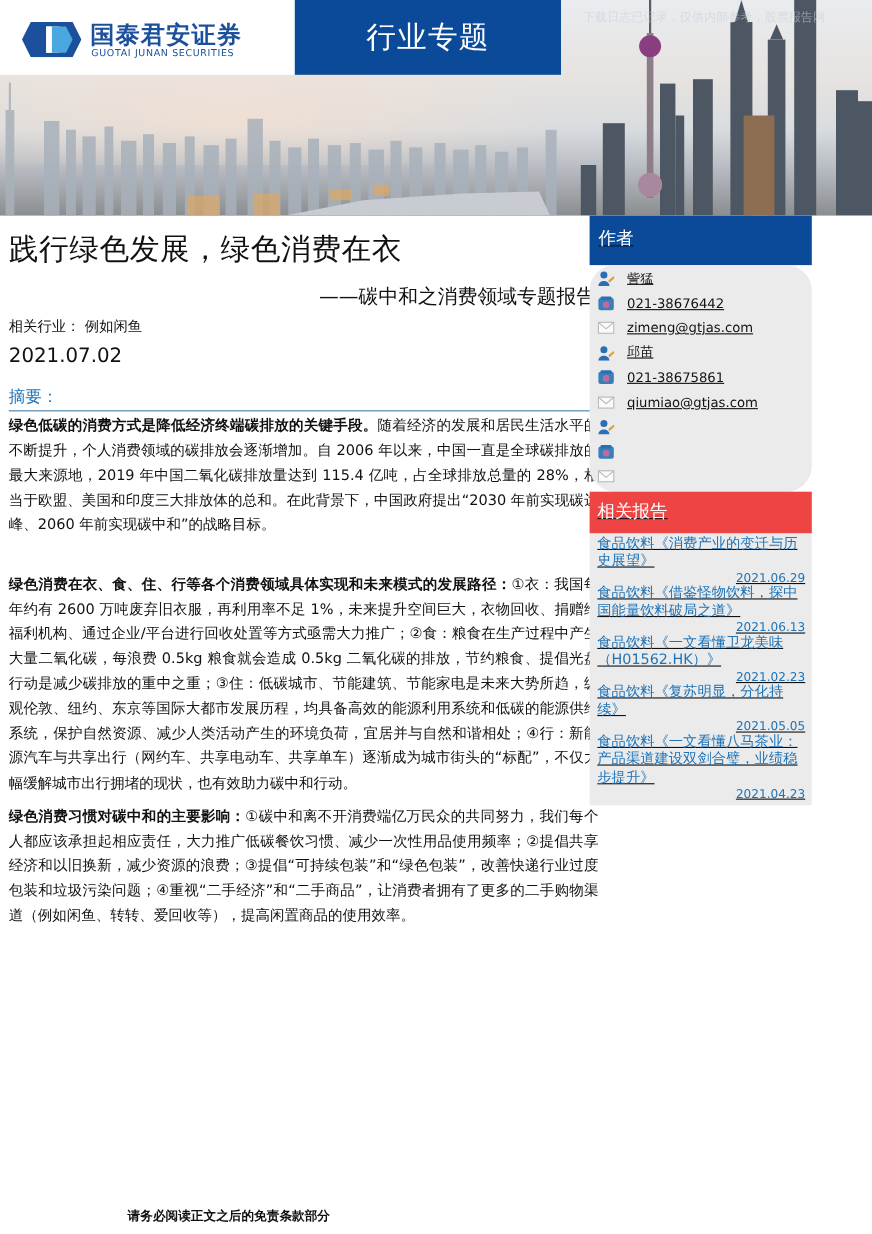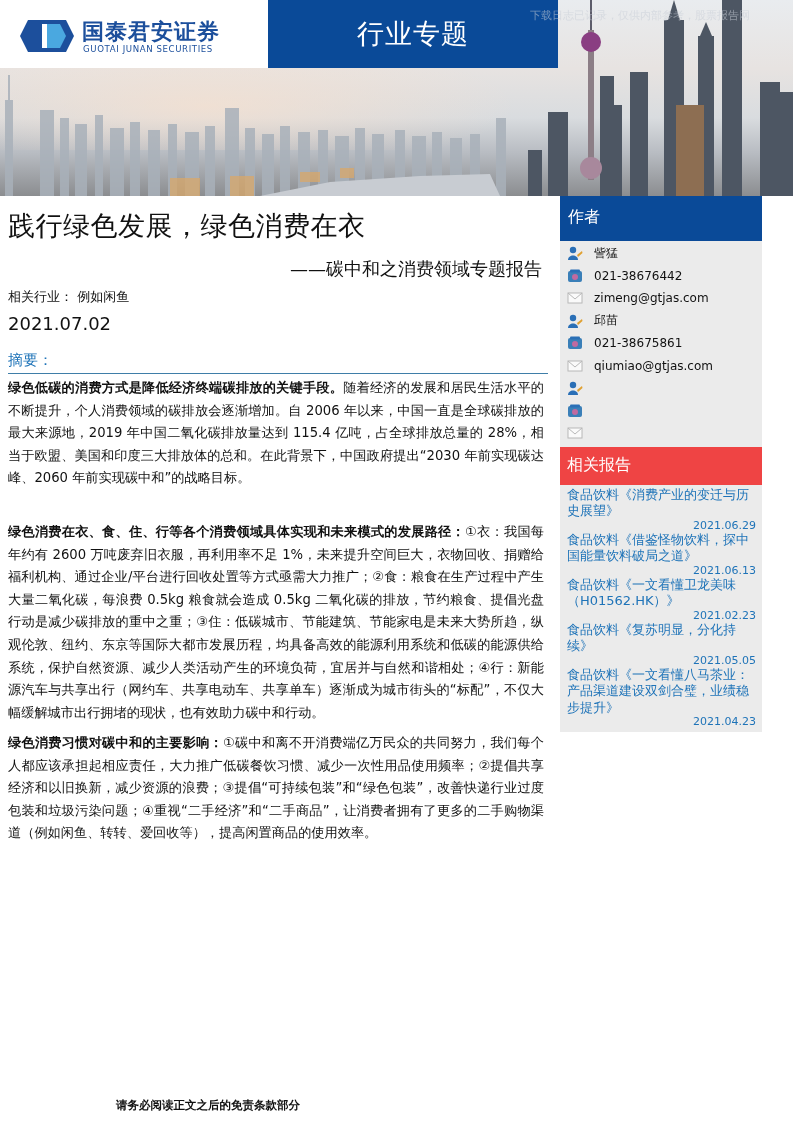--- a/index.html
+++ b/index.html
@@ -9,43 +9,43 @@
   
   .banner { position: absolute; left: 0; top: 0; width: 793px; height: 196px; overflow: hidden;
     background: linear-gradient(180deg, #e9ecef 0%, #e7e3e1 35%, #d9dcdf 60%, #b8bcc2 78%, #8b8d90 100%); }
   .sky-glow { position: absolute; left: 0; top: 40px; width: 520px; height: 110px;
     background: radial-gradient(ellipse at 40% 60%, rgba(250,225,205,0.65), rgba(250,225,205,0) 70%); }
   .skyline { position: absolute; left: 0; bottom: 0; width: 793px; height: 196px; }
   .logo-box { position: absolute; left: 0; top: 0; width: 268px; height: 68px; background: #ffffff; }
   .logo-mark { position: absolute; left: 20px; top: 20px; width: 54px; height: 32px; }
   .logo-cn { position: absolute; left: 82px; top: 17px; font-size: 22px; font-weight: bold; color: #1c4f9c; letter-spacing: 1px; white-space: nowrap; }
   .logo-en { position: absolute; left: 83px; top: 44px; font-size: 8.6px; color: #1c4f9c; letter-spacing: 0.6px; white-space: nowrap; }
-  .doc-type-box { position: absolute; left: 268px; top: 0; width: 290px; height: 68px; background: #0a4a98; display: flex; align-items: center; justify-content: center; }
+  .doc-type-box { position: absolute; left: 268px; top: 0; width: 242px; height: 68px; background: #0a4a98; display: flex; align-items: center; justify-content: center; }
   .doc-type { color: #ffffff; font-size: 27px; letter-spacing: 1px; }
   .watermark { position: absolute; left: 530px; top: 8px; font-size: 11px; color: rgba(200,205,215,0.55); white-space: nowrap; }
 
   
   .main { position: absolute; left: 8px; top: 196px; width: 540px; }
   .title { position: absolute; left: 0; top: 12px; font-size: 27px; color: #111; white-space: nowrap; letter-spacing: 0.5px; }
   .subtitle { position: absolute; right: 6px; top: 61px; font-size: 18px; color: #111; white-space: nowrap; }
   .industry { position: absolute; left: 0; top: 92px; font-size: 13px; white-space: nowrap; }
   .date { position: absolute; left: 0; top: 117px; font-size: 18px; white-space: nowrap; }
   .summary-head { position: absolute; left: 0; top: 155px; font-size: 15px; color: #1e73b8; }
   .summary-rule { position: absolute; left: 0; top: 177px; width: 540px; height: 1px; background: #3f7ea8; }
 
   .para { position: absolute; left: 0; width: 536px; font-size: 13.2px; line-height: 22.6px; color: #111; text-align: justify; }
   .para b { font-weight: bold; }
   .p1 { top: 181px; }
   .p2 { top: 325px; }
   .p3 { top: 536px; }
 
   
-  .sidebar { position: absolute; left: 560px; top: 196px; width: 202px; }
+  .sidebar { position: absolute; left: 536px; top: 196px; width: 202px; text-decoration: underline; }
   .side-head { height: 45px; background: #0a4a98; color: #fff; font-size: 16px; padding: 11px 0 0 8px; }
-  .author-box { background: #ebebeb; padding: 1px 0 2px 0; }
+  .author-box { background: #ebebeb; padding: 1px 0 2px 0; border-radius: 23px; }
   .author-row { height: 22.5px; display: flex; align-items: center; padding-left: 7px; font-size: 12px; color: #111; }
   .author-row .ic { width: 16px; height: 14px; margin-right: 11px; flex: 0 0 16px; display: flex; align-items: center; justify-content: center; }
   .rel-head { height: 38px; background: #ef4444; color: #fff; font-size: 16px; padding: 8px 12px 0 7px; }
   .rel-box { background: #ebebeb; padding: 2px 6px 4px 7px; }
   .rel-item { color: #1e73b8; font-size: 13px; line-height: 16.5px; }
   .rel-title { display: block; }
   .rel-date { display: block; text-align: right; font-size: 11px; line-height: 12px; color: #1e73b8; }
 
   .footer { position: absolute; left: 116px; top: 1098px; font-size: 11.5px; font-weight: bold; color: #111; white-space: nowrap; }
 </style>

